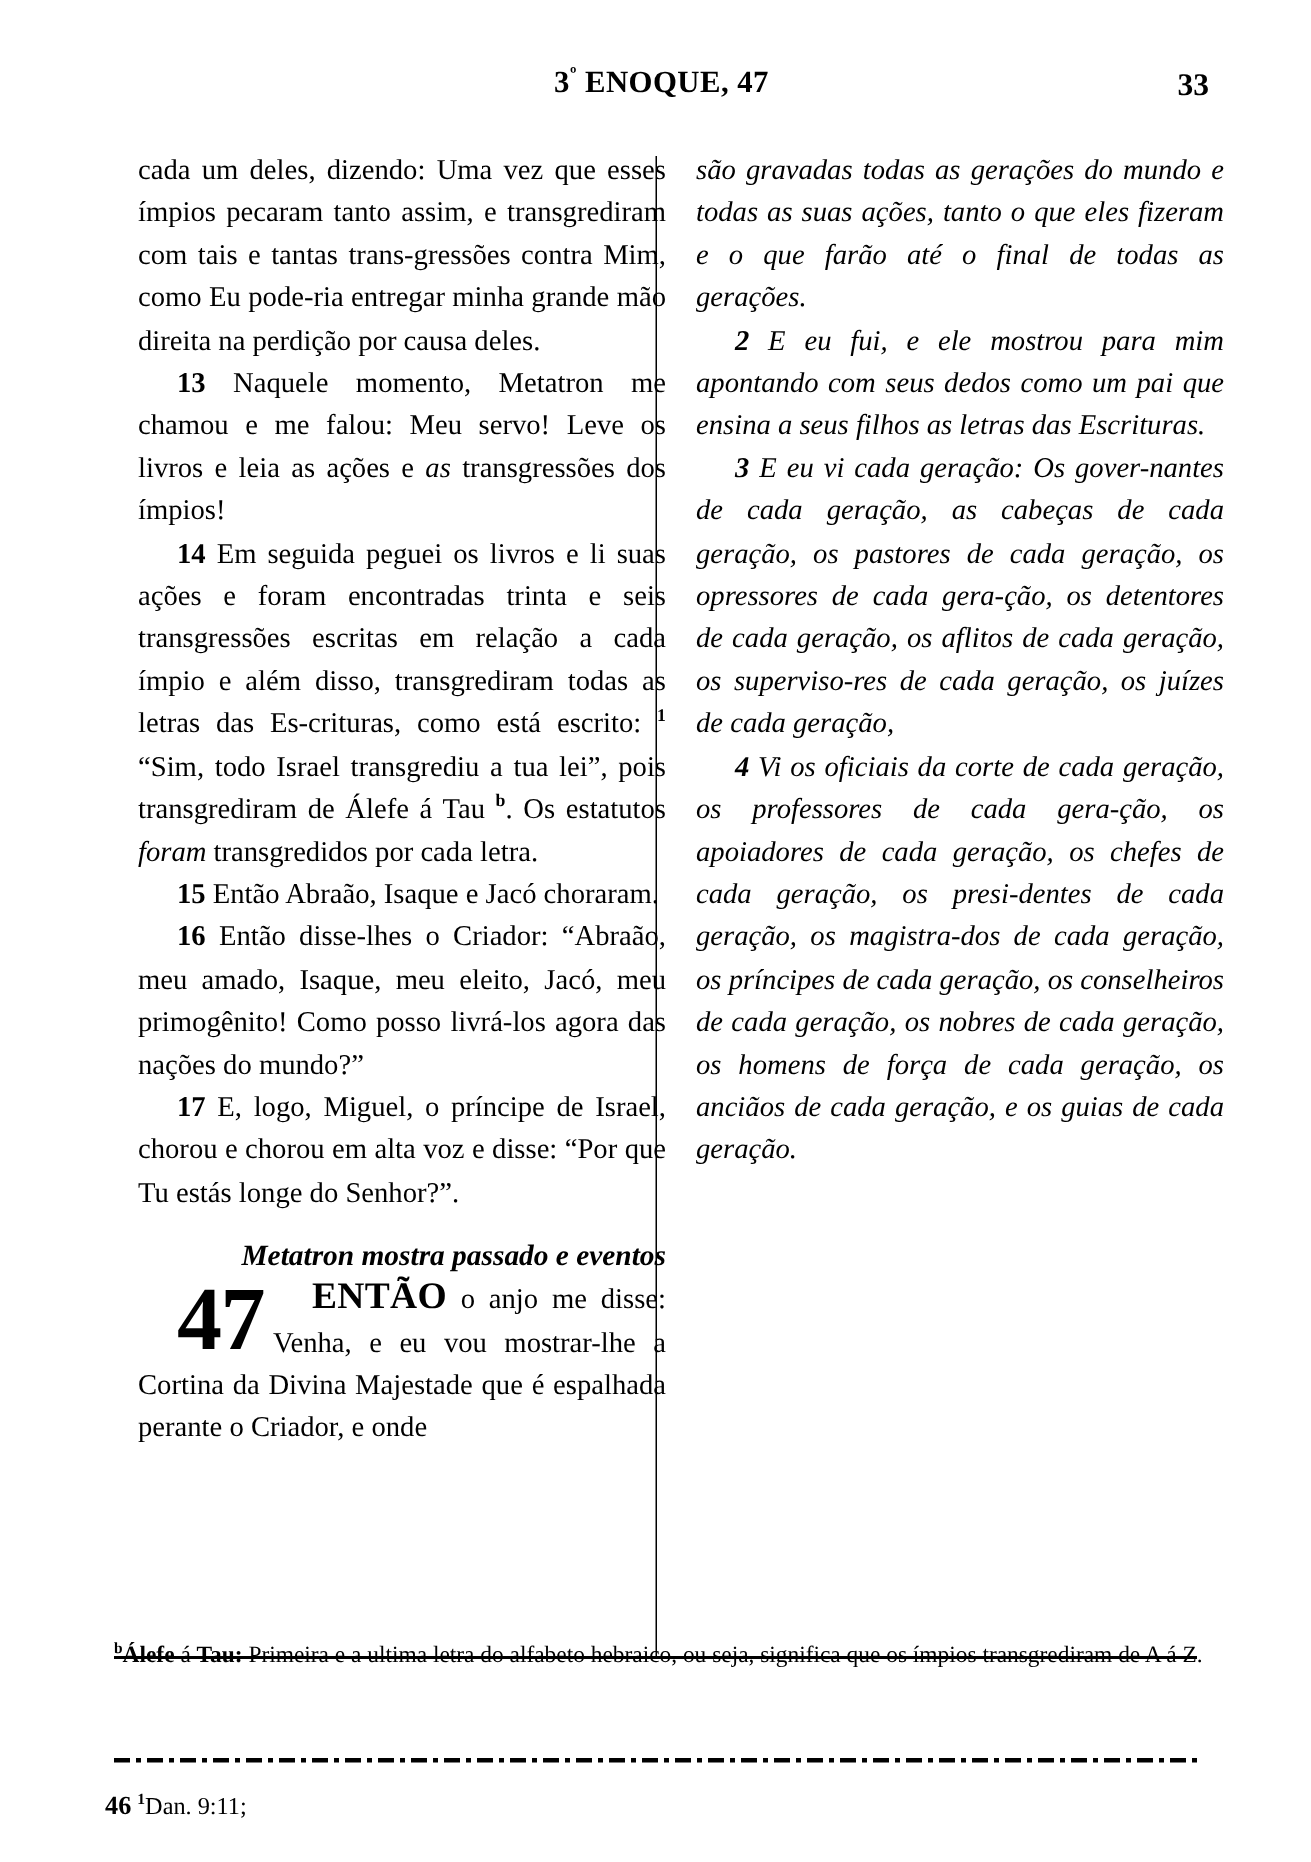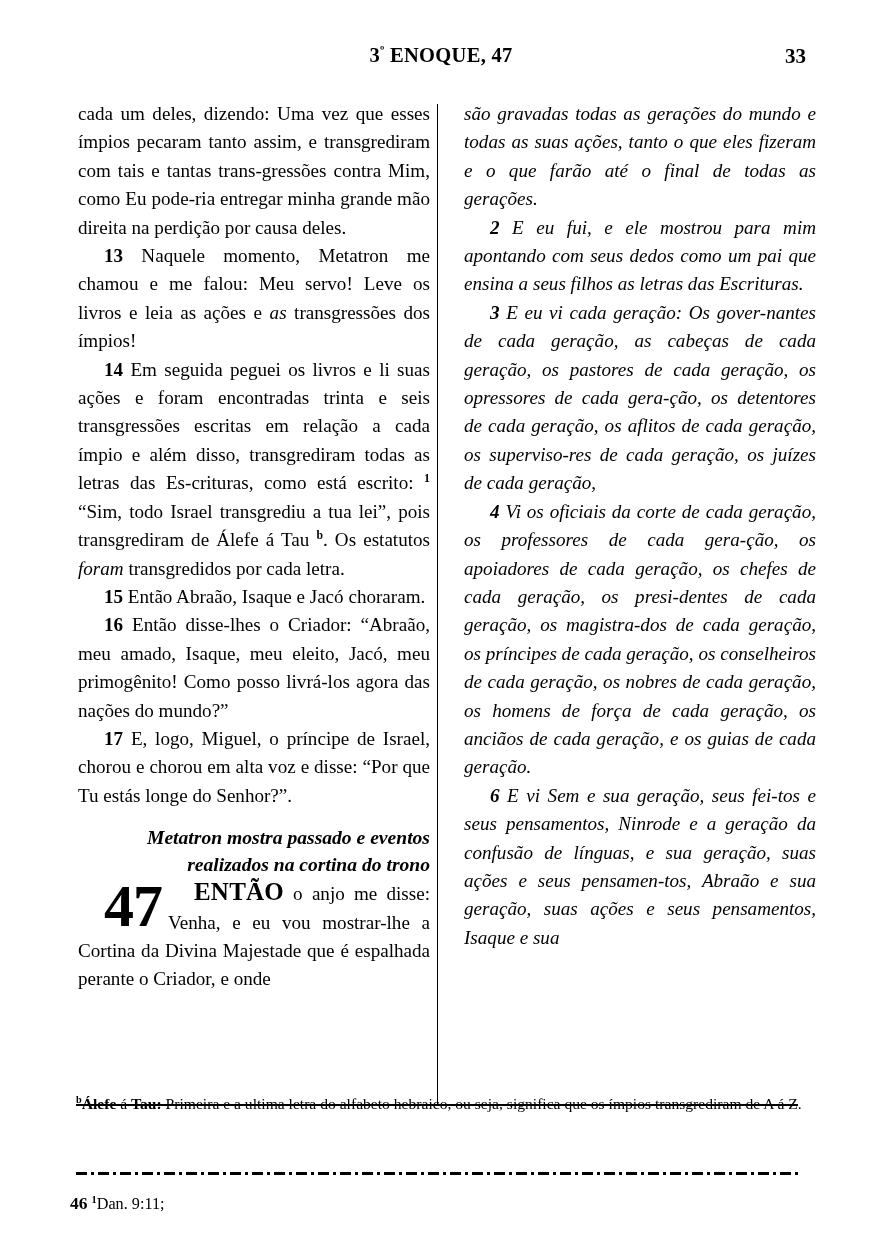--- a/index.html
+++ b/index.html
@@ -62,21 +62,21 @@
   .col {
     position: absolute;
     top: 0;
     width: 352px;
     font-size: 19.1px;
     line-height: 28.4px;
     text-align: justify;
     text-justify: inter-word;
     hyphens: manual;
   }
-  .col-left  { left: 2px; }
+  .col-left  { left: 16px; }
   .col-right { left: 388px; font-style: italic; }
 
   .col-divider {
     position: absolute;
     left: 361px;
     top: 4px;
     width: 1px;
     height: 1000px;
     background: #000000;
   }
@@ -212,38 +212,36 @@
       <p class="para"><span class="vnum">14</span><span> Em seguida peguei os livros e li suas ações e foram encontradas trinta e seis transgressões escritas em relação a cada ímpio e além disso, transgrediram todas as letras das Es-crituras, como está escrito: </span><sup class="note">1</sup><span> “Sim, todo Israel transgrediu a tua lei”, pois transgrediram de Álefe á Tau </span><sup class="note">b</sup><span>. Os estatutos </span><span class="ital">foram</span><span> transgredidos por cada letra.</span></p>
 
       <p class="para"><span class="vnum">15</span><span> Então Abraão, Isaque e Jacó choraram.</span></p>
 
       <p class="para"><span class="vnum">16</span><span> Então disse-lhes o Criador: “Abraão, meu amado, Isaque, meu eleito, Jacó, meu primogênito! Como posso livrá-los agora das nações do mundo?”</span></p>
 
       <p class="para"><span class="vnum">17</span><span> E, logo, Miguel, o príncipe de Israel, chorou e chorou em alta voz e disse: “Por que Tu estás longe do Senhor?”.</span></p>
 
       <div class="sec-head">
         <div>Metatron mostra passado e eventos</div>
-        <div>realizados na cortina do trono</div>
       </div>
 
       <p class="para chapter-open"><span class="dropcap">47</span><span class="smallcaps">ENTÃO</span><span> o anjo me disse: Venha, e eu vou mostrar-lhe a Cortina da Divina Majestade que é espalhada perante o Criador, e onde</span></p>
     </div>
 
     <div class="col col-right">
 
       <p class="para cont"><span>são gravadas todas as gerações do mundo e todas as suas ações, tanto o que eles fizeram e o que farão até o final de todas as gerações.</span></p>
 
       <p class="para"><span class="vnum">2</span><span> E eu fui, e ele mostrou para mim apontando com seus dedos como um pai que ensina a seus filhos as letras das Escrituras.</span></p>
 
       <p class="para"><span class="vnum">3</span><span> E eu vi cada geração: Os gover-nantes de cada geração, as cabeças de cada geração, os pastores de cada geração, os opressores de cada gera-ção, os detentores de cada geração, os aflitos de cada geração, os superviso-res de cada geração, os juízes de cada geração,</span></p>
 
       <p class="para"><span class="vnum">4</span><span> Vi os oficiais da corte de cada geração, os professores de cada gera-ção, os apoiadores de cada geração, os chefes de cada geração, os presi-dentes de cada geração, os magistra-dos de cada geração, os príncipes de cada geração, os conselheiros de cada geração, os nobres de cada geração, os homens de força de cada geração, os anciãos de cada geração, e os guias de cada geração.</span></p>
 
 
-      <p class="para"><span class="vnum">6</span><span> E vi Sem e sua geração, seus fei-tos e seus pensamentos, Ninrode e a geração da confusão de línguas, e sua geração, suas ações e seus pensamen-tos, Abraão e sua geração, suas ações e seus pensamentos, Isaque e sua</span></p>
     </div>
   </div>
 
   <div class="footnote-rule"></div>
 
   <div class="footnote"><sup>b</sup><b>Álefe</b><span> á </span><b>Tau:</b><span> Primeira e a ultima letra do alfabeto hebraico, ou seja, significa que os ímpios transgrediram de A á Z.</span></div>
 
   <div class="dashdot-rule"></div>
 
   <div class="page-ref"><span class="refnum">46</span>

